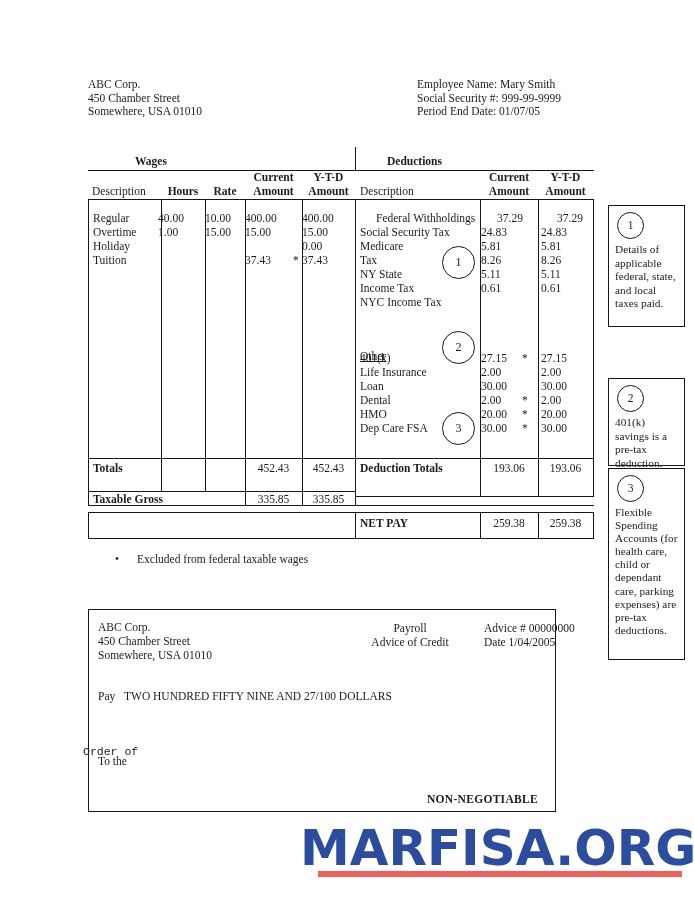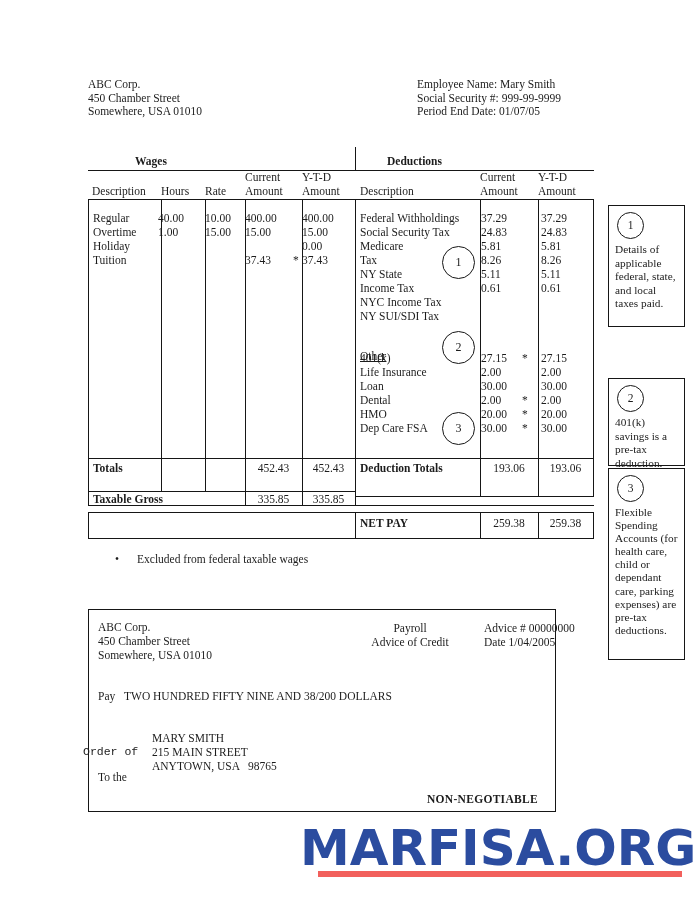--- a/index.html
+++ b/index.html
@@ -20,21 +20,21 @@
   .c-ytd{left:214px;width:47px;}
   .t-cur{left:157px;width:57px;text-align:center;}
   .t-ytd{left:214px;width:53px;text-align:center;}
   .d-desc{left:272px;}
   .d-cur{left:393px;width:41px;}
   .d-ytd{left:453px;width:40px;}
   .dt-cur{left:392px;width:58px;text-align:center;}
   .dt-ytd{left:450px;width:55px;text-align:center;}
   .num{text-align:left;}
   .num .star{position:absolute;left:100%;top:0;}
-  .hcell{position:absolute;text-align:left;white-space:nowrap;}
+  .hcell{position:absolute;text-align:center;white-space:nowrap;font-weight:bold;}
   .circle{position:absolute;border:1px solid #161616;border-radius:50%;
           display:flex;align-items:center;justify-content:center;font-size:12px;background:transparent;}
   .notebox{position:absolute;left:608px;width:77px;border:1px solid #161616;box-sizing:border-box;
            padding:4px 6px 4px 6px;font-size:11.3px;line-height:13.6px;}
   .notebox .circle{position:static;width:25px;height:25px;margin:2px 0 4px 2px;font-size:11.5px;flex:none;}
   .checkbox-frame{position:absolute;left:88px;top:609px;width:468px;height:203px;
                   border:1px solid #161616;box-sizing:border-box;}
   .logo-text{position:absolute;left:300px;top:819px;width:394px;text-align:right;
              font-family:"DejaVu Sans",sans-serif;font-weight:bold;font-size:50px;letter-spacing:0px;}
   .logo-bar{position:absolute;left:318px;top:871px;width:364px;height:6px;}
@@ -94,21 +94,21 @@
     <span class="cell c-ytd num">0.00</span>
   </div>
   <div class="row" style="top:254px;">
     <span class="cell c-desc">Tuition</span>
     <span class="cell c-hours num"></span>
     <span class="cell c-rate num"></span>
     <span class="cell c-cur num">37.43<span class="star">*</span></span>
     <span class="cell c-ytd num">37.43</span>
   </div>
 
-  <div class="row" style="top:212px;">
+  <div class="row" style="top:212px;margin-left:16px;">
     <span class="cell d-desc">Federal Withholdings</span>
     <span class="cell d-cur num">37.29</span>
     <span class="cell d-ytd num">37.29</span>
   </div>
   <div class="row" style="top:226px;">
     <span class="cell d-desc">Social Security Tax</span>
     <span class="cell d-cur num">24.83</span>
     <span class="cell d-ytd num">24.83</span>
   </div>
   <div class="row" style="top:240px;">
@@ -126,25 +126,20 @@
     <span class="cell d-cur num">5.11</span>
     <span class="cell d-ytd num">5.11</span>
   </div>
   <div class="row" style="top:282px;">
     <span class="cell d-desc">Income Tax</span>
     <span class="cell d-cur num">0.61</span>
     <span class="cell d-ytd num">0.61</span>
   </div>
   <div class="row" style="top:296px;">
     <span class="cell d-desc">NYC Income Tax</span>
-    <span class="cell d-cur num"></span>
-    <span class="cell d-ytd num"></span>
-  </div>
-  <div class="row" style="top:310px;">
-    <span class="cell d-desc">NY SUI/SDI Tax</span>
     <span class="cell d-cur num"></span>
     <span class="cell d-ytd num"></span>
   </div>
 
   <div class="abs u" style="left:360px;top:338px;margin-top:12px;">Other</div>
   <div class="row" style="top:352px;">
     <span class="cell d-desc">401(k)</span>
     <span class="cell d-cur num">27.15<span class="star">*</span></span>
     <span class="cell d-ytd num">27.15</span>
   </div>
@@ -246,26 +241,21 @@
   </div>
   <div class="abs" style="left:355px;top:621px;width:110px;text-align:center;line-height:14px;">
     <div>Payroll</div>
     <div>Advice of Credit</div>
   </div>
   <div class="abs" style="left:484px;top:621px;line-height:14px;">
     <div>Advice # 00000000</div>
     <div>Date 1/04/2005</div>
   </div>
   <div class="abs" style="left:98px;top:690px;">Pay</div>
-  <div class="abs" style="left:124px;top:690px;">TWO HUNDRED FIFTY NINE AND 38/200 DOLLARS</div>
-  <div class="abs" style="left:98px;top:771px;">To the</div>
+  <div class="abs" style="left:124px;top:690px;">TWO HUNDRED FIFTY NINE AND 27/100 DOLLARS</div>
+  <div class="abs" style="left:98px;top:755px;">To the</div>
   <div class="abs" style="left:83px;top:745px;font-family:Liberation Mono, monospace;">Order of</div>
-  <div class="abs" style="left:152px;top:731px;line-height:14px;">
-    <div>MARY SMITH</div>
-    <div>215 MAIN STREET</div>
-    <div class="pre">ANYTOWN, USA   98765</div>
-  </div>
   <div class="abs b" style="left:427px;top:793px;letter-spacing:0.3px;">NON-NEGOTIABLE</div>
 
   <div class="logo-text" style="color: rgb(43, 76, 159);">MARFISA.ORG</div>
   <div class="logo-bar" style="background: rgb(242, 96, 92);"></div>
 
 </div>
 
 </body></html>

